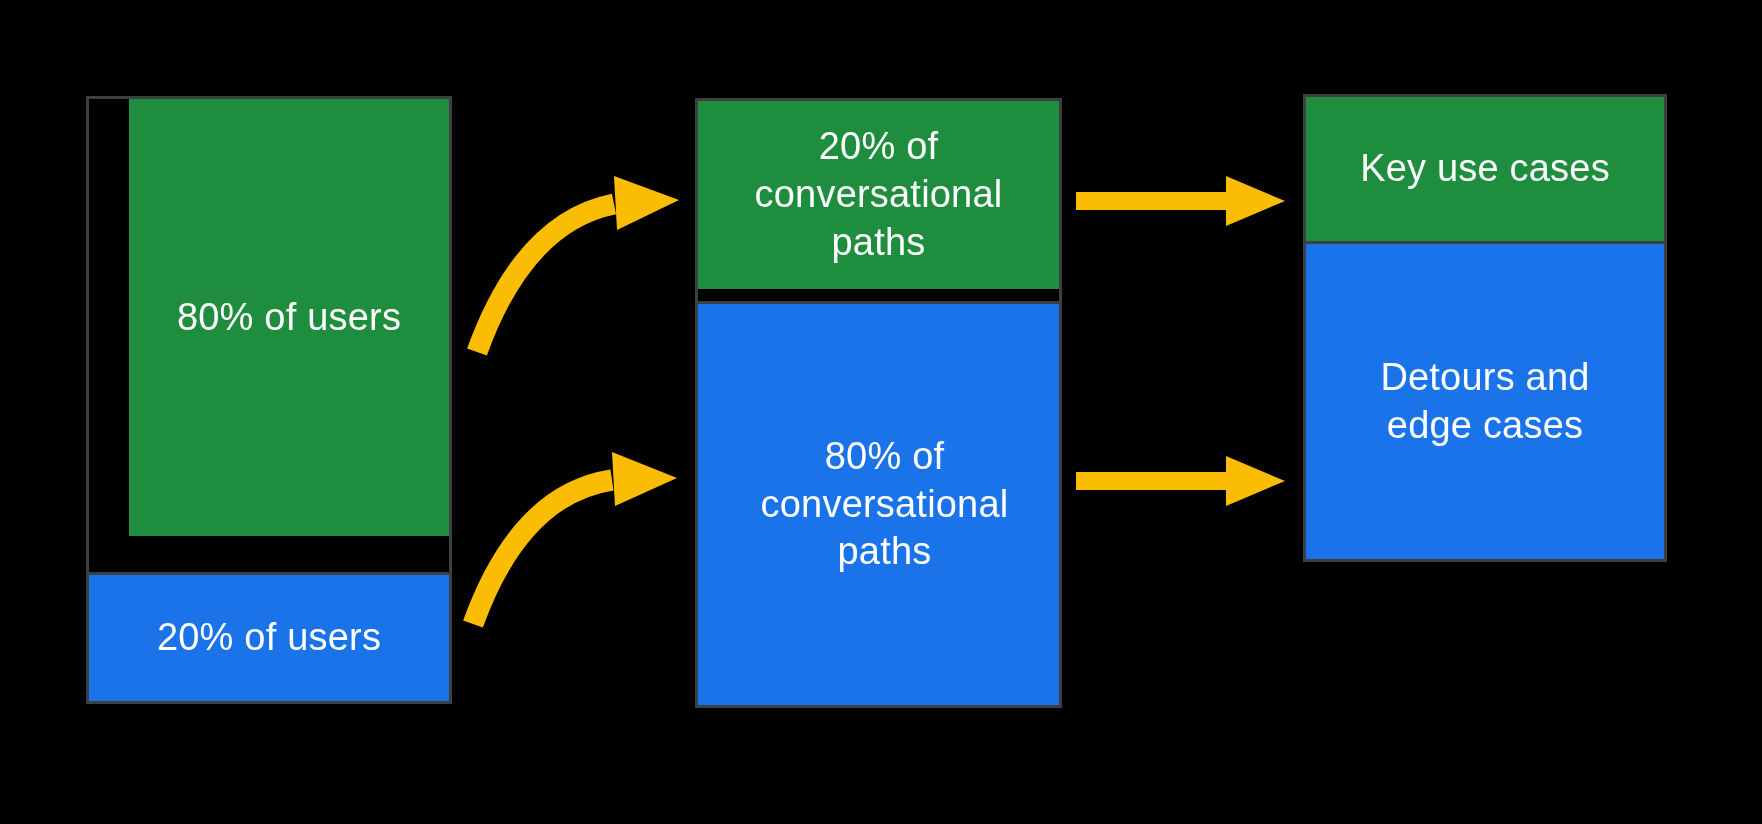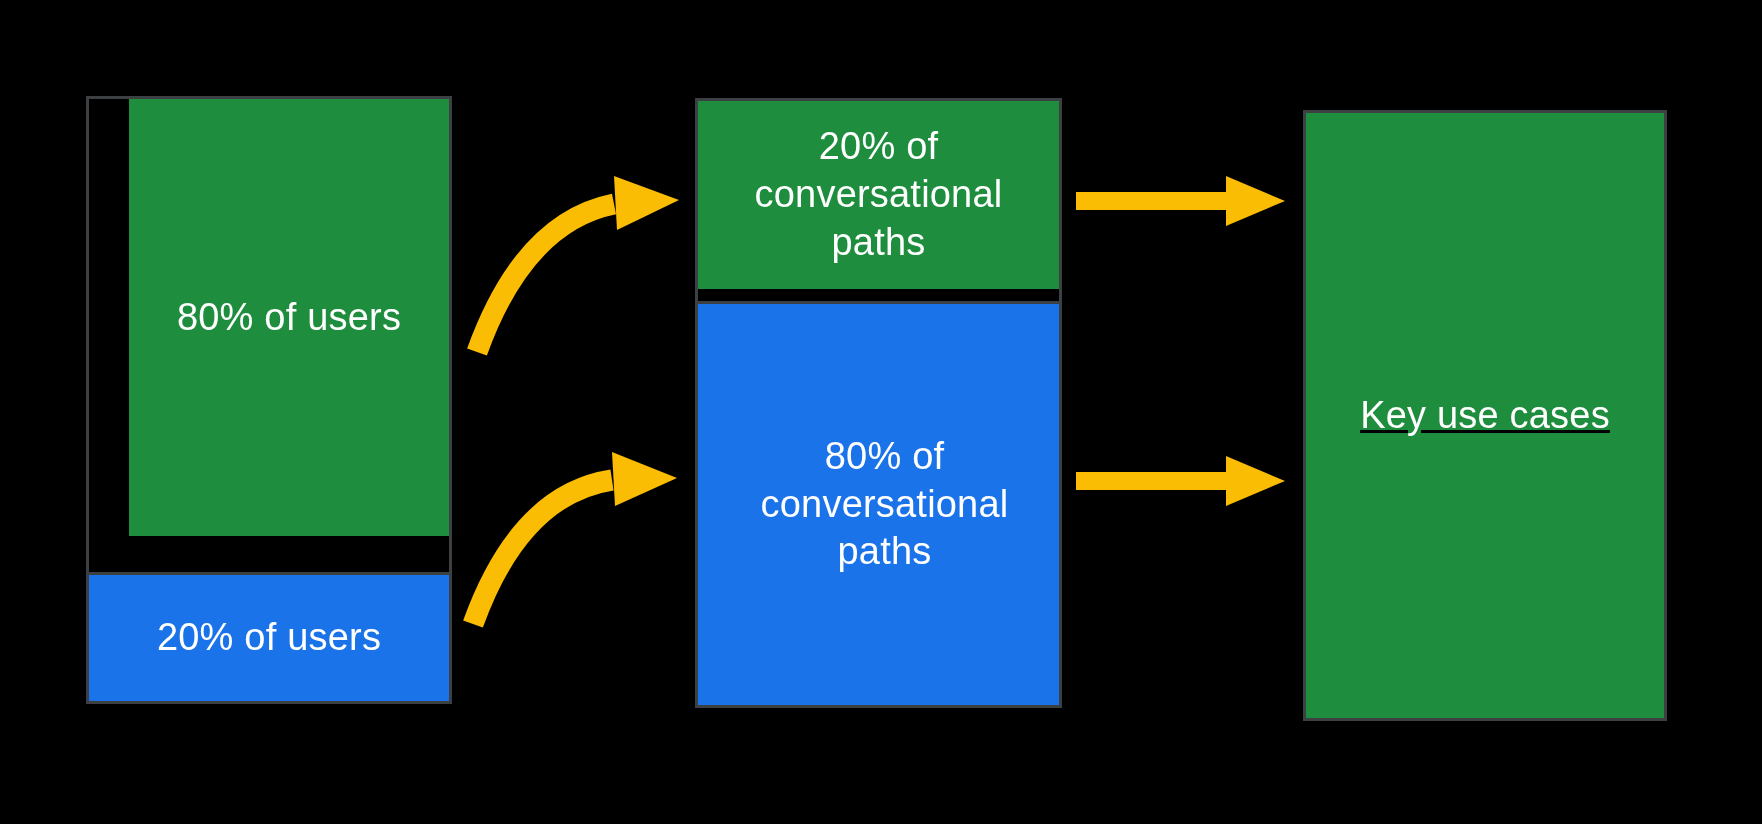--- a/index.html
+++ b/index.html
@@ -17,21 +17,21 @@
   }
   .bar {
     position: absolute;
     display: flex;
     flex-direction: column;
     border: 3px solid var(--border_gray, #3c4043);
     box-sizing: border-box;
   }
   #bar-users { left: 86px;   top: 96px; width: 366px; height: 608px; }
   #bar-paths { left: 695px;  top: 98px; width: 367px; height: 610px; gap: 12px; }
-  #bar-cases { left: 1303px; top: 110px; width: 364px; height: 611px; text-decoration: underline; }
+  #bar-cases { left: 1303px; top: 94px; width: 364px; height: 468px; }
   .segment {
     display: flex;
     align-items: center;
     justify-content: center;
     min-height: 0;
     flex-basis: 0;
   }
   .segment + .segment {
     border-top: 3px solid var(--border_gray, #3c4043);
   }
@@ -88,20 +88,24 @@
       <span class="segment-label">80% of
 conversational
 paths</span>
     </div>
   </div>
 
   <div class="bar" id="bar-cases">
     <div class="segment seg-green" style="flex-grow: 31.4;">
       <span class="segment-label">Key use cases</span>
     </div>
+    <div class="segment seg-blue" style="flex-grow: 68.6;">
+      <span class="segment-label">Detours and
+edge cases</span>
+    </div>
   </div>
 
   <svg id="arrows-layer" viewBox="0 0 1762 824" xmlns="http://www.w3.org/2000/svg">
 
     <g>
       <path class="arrow-stroke" d="M 477 352 Q 524 222 614 204"></path>
       <polygon class="arrow-fill" points="614,176 679,200 617,230"></polygon>
     </g>
 
     <g>

